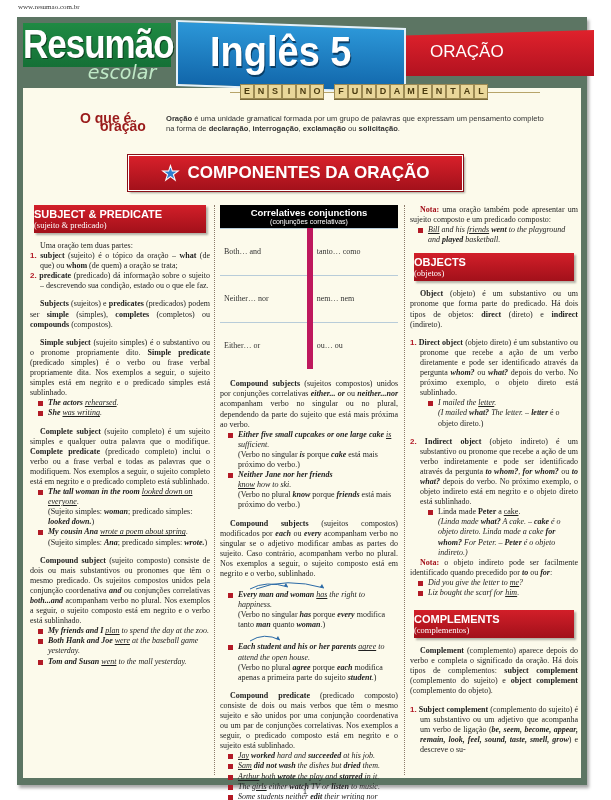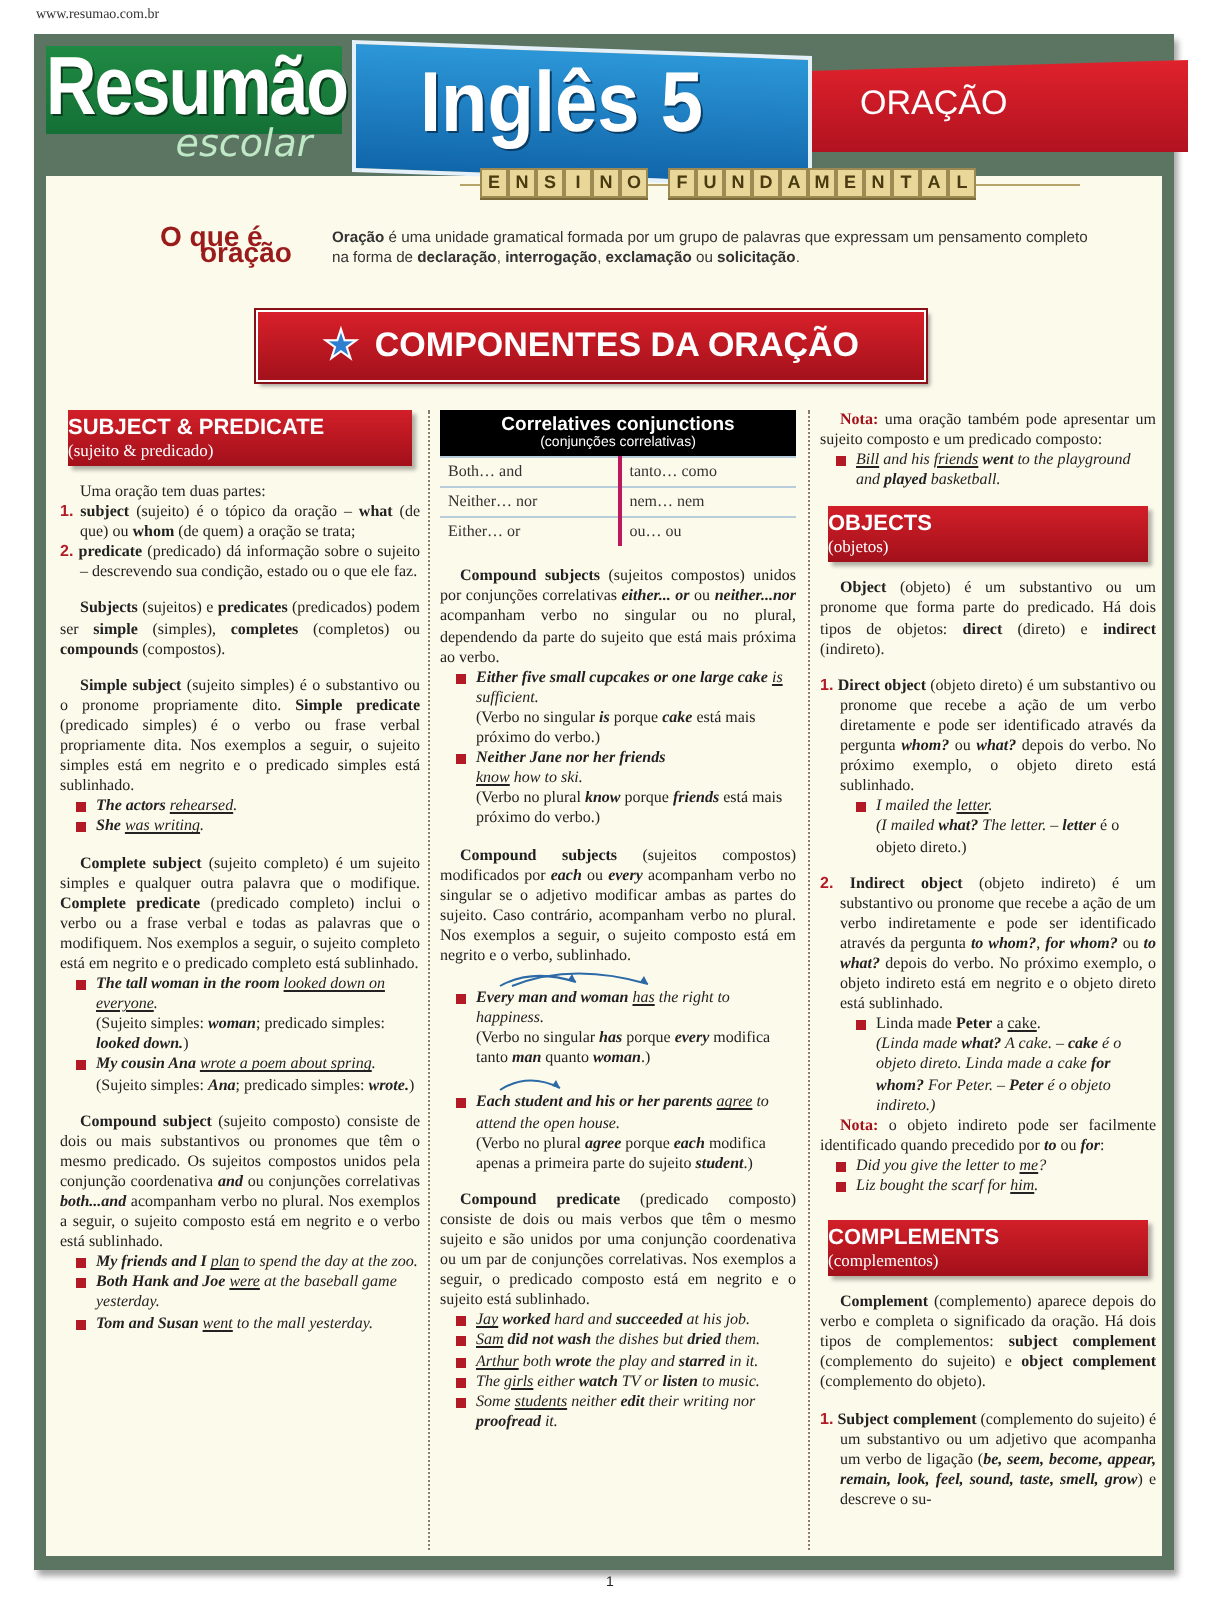--- a/index.html
+++ b/index.html
@@ -92,22 +92,22 @@
   li.nob::before { display: none; }
   .sub { display: block; }
   i, .it { font-style: italic; }
   u { text-decoration: underline; }
   .nota { color: #a3111b; font-weight: bold; }
 
   table.corr { width: 100%; border-collapse: collapse; margin-bottom: 10px; font-size: 8px; }
   table.corr th { background: #000000; color: #fff; padding: 2px 0; font-family: "Liberation Sans", sans-serif; }
   table.corr th .h { font-size: 9.5px; font-weight: bold; display: block; line-height: 11px; }
   table.corr th .s { font-size: 7px; font-weight: normal; display: block; line-height: 8px; }
-  table.corr td { border-top: 1px solid #b8ccd9; padding: 2px 4px; color: #333; background: #fcfaeb; }
-  table.corr td + td { border-left: 2px solid #be185d; }
+  table.corr td { border-top: 1px solid #b8ccd9; padding: 18px 4px; color: #333; background: #fcfaeb; }
+  table.corr td + td { border-left: 6px solid #be185d; }
 
   .arrow { display: block; height: 9px; position: relative; }
   .arrow svg { position: absolute; left: 8px; top: -1px; }
 
   .pagenum { position: absolute; left: 303px; top: 788px; font-size: 7px; font-family: "Liberation Sans", sans-serif; }
 </style>
 </head>
 <body>
 
 <div class="url">www.resumao.com.br</div>

